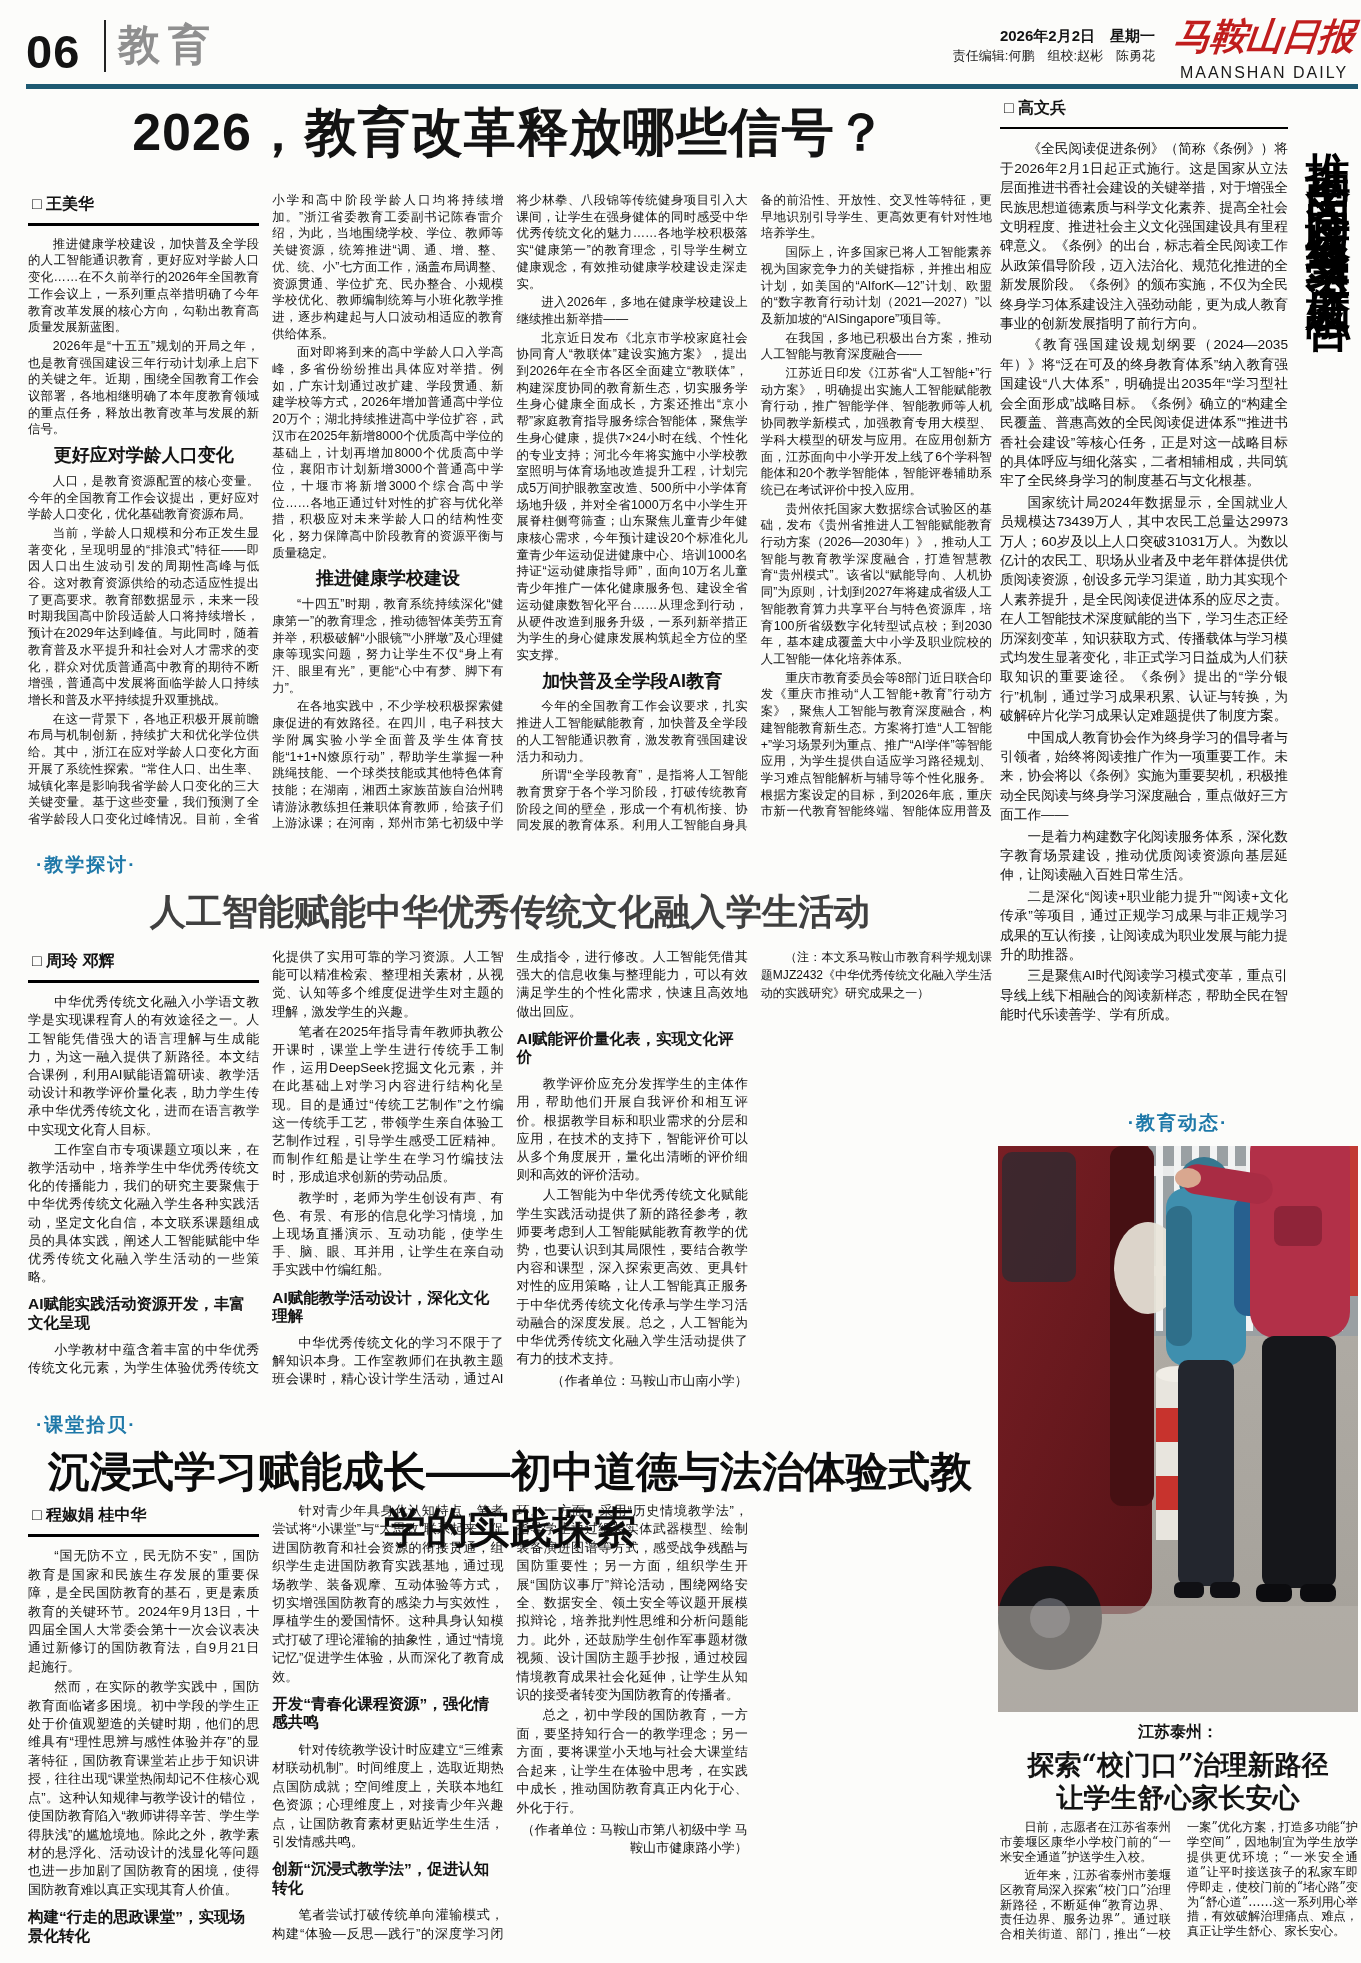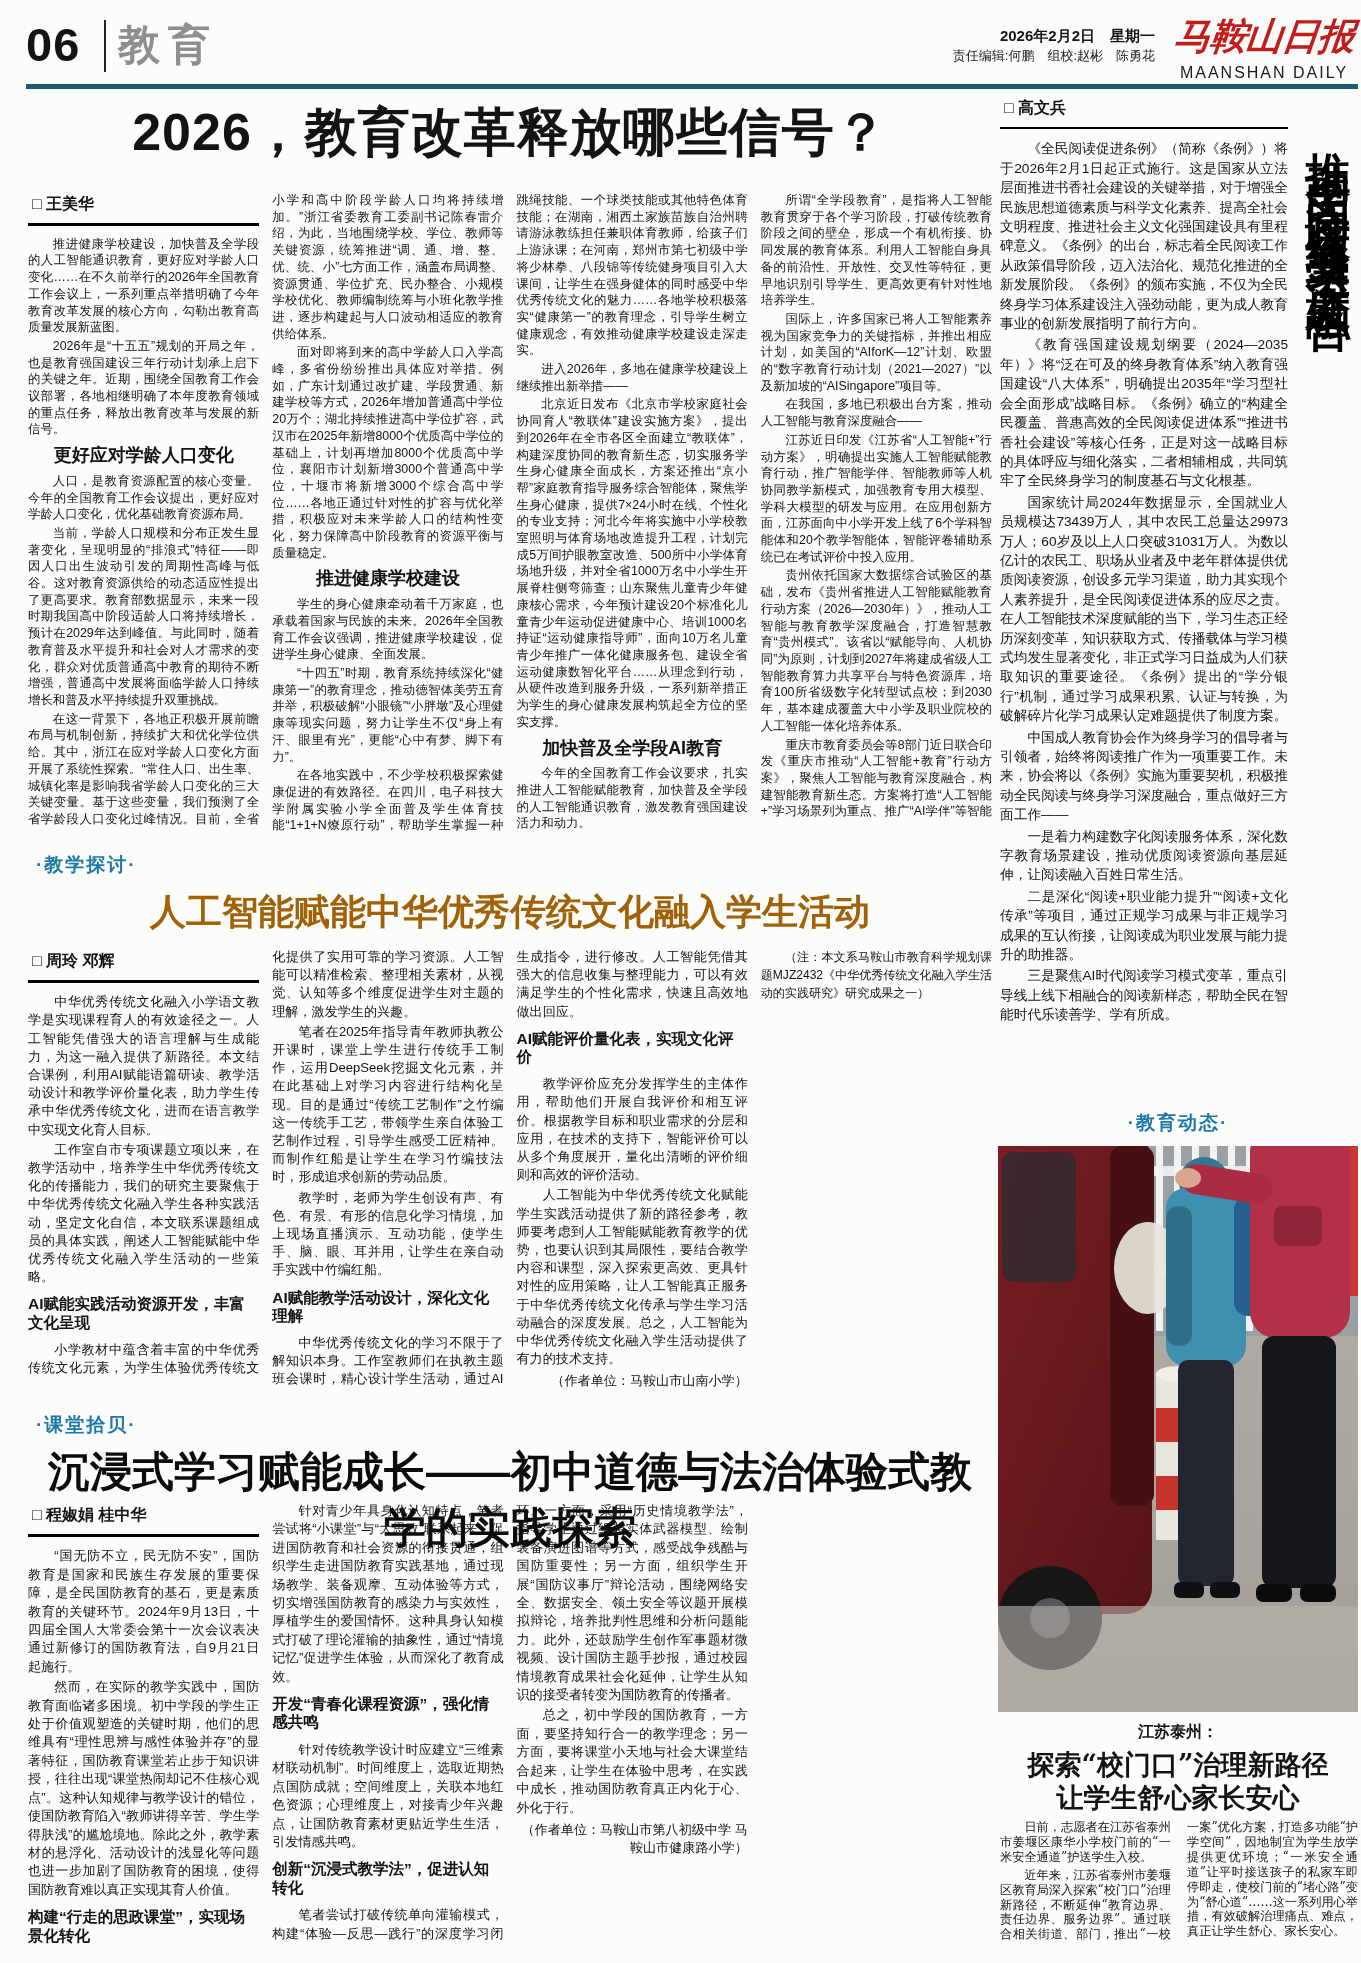--- a/index.html
+++ b/index.html
@@ -4,21 +4,21 @@
 <style>
   html,body{margin:0;padding:0;}
   body{
     width:1361px;height:1963px;position:relative;overflow:hidden;
     background:#fcfcfa;color:#131313;
     font-family:"Liberation Sans","DejaVu Sans",sans-serif;
   }
   .abs{position:absolute;}
 
   
-  .pageno{left:26px;top:17px;font-size:47px;font-weight:800;letter-spacing:1px;}
+  .pageno{left:26px;top:24px;font-size:47px;font-weight:800;letter-spacing:1px;}
   .hdr-bar{left:104px;top:20px;width:2px;height:52px;background:#222;}
   .section-name{left:118px;top:17px;font-size:42px;font-weight:800;color:#8f8f8f;letter-spacing:8px;}
   .hdr-meta{left:700px;top:25px;width:455px;text-align:right;line-height:1.45;}
   .hdr-date{font-size:15px;font-weight:600;}
   .hdr-editors{font-size:13px;color:#222;}
   .masthead{left:1168px;top:12px;width:192px;text-align:center;}
   .masthead-cn{font-family:"DejaVu Serif","Liberation Serif",serif;font-style:italic;font-weight:900;
     font-size:37px;color:#c01d1d;letter-spacing:-1px;transform:skewX(-6deg);display:block;}
   .masthead-en{font-size:16px;letter-spacing:2px;color:#1a1a1a;margin-top:2px;display:block;}
   .top-rule{left:26px;top:84px;width:1332px;height:5px;background:#1e5a72;}
@@ -36,21 +36,21 @@
   .a1-title{left:28px;top:98px;width:964px;text-align:center;font-size:52px;font-weight:900;letter-spacing:1px;}
   .a1-cols{left:28px;top:192px;width:964px;height:644px;column-count:4;column-gap:13px;
     font-size:12.4px;line-height:16.7px;}
   .a1-cols .blk.sub{font-size:18px;}
 
   
   .sec-label{color:#1e78a8;font-weight:800;font-size:19px;letter-spacing:2px;}
 
   
   .label-teaching{left:36px;top:852px;}
-  .a2-title{left:28px;top:888px;width:964px;text-align:center;font-size:36px;font-weight:800;color:#a16207;}
+  .a2-title{left:28px;top:888px;width:964px;text-align:center;font-size:36px;font-weight:800;color:#404040;}
   .a2-cols{left:28px;top:948px;width:964px;height:446px;column-count:4;column-gap:13px;
     font-size:13.1px;line-height:18.2px;}
   .a2-cols .blk.sub{font-size:15.5px;text-align:left;text-indent:0;}
 
   
   .label-classroom{left:36px;top:1412px;}
   .a3-title{left:28px;top:1444px;width:964px;text-align:center;font-size:42px;font-weight:900;color:#0c0c0c;}
   .a3-cols{left:28px;top:1502px;width:964px;height:454px;column-count:4;column-gap:13px;
     font-size:13.1px;line-height:18.4px;}
   .a3-cols .blk.sub{font-size:15.5px;text-align:left;text-indent:0;}
@@ -97,21 +97,20 @@
 <div class="abs cols a1-cols">
     <div class="blk byline">□ 王美华</div>
     <div class="blk p">推进健康学校建设，加快普及全学段的人工智能通识教育，更好应对学龄人口变化……在不久前举行的2026年全国教育工作会议上，一系列重点举措明确了今年教育改革发展的核心方向，勾勒出教育高质量发展新蓝图。</div>
     <div class="blk p">2026年是“十五五”规划的开局之年，也是教育强国建设三年行动计划承上启下的关键之年。近期，围绕全国教育工作会议部署，各地相继明确了本年度教育领域的重点任务，释放出教育改革与发展的新信号。</div>
     <div class="blk sub">更好应对学龄人口变化</div>
     <div class="blk p">人口，是教育资源配置的核心变量。今年的全国教育工作会议提出，更好应对学龄人口变化，优化基础教育资源布局。</div>
     <div class="blk p">当前，学龄人口规模和分布正发生显著变化，呈现明显的“排浪式”特征——即因人口出生波动引发的周期性高峰与低谷。这对教育资源供给的动态适应性提出了更高要求。教育部数据显示，未来一段时期我国高中阶段适龄人口将持续增长，预计在2029年达到峰值。与此同时，随着教育普及水平提升和社会对人才需求的变化，群众对优质普通高中教育的期待不断增强，普通高中发展将面临学龄人口持续增长和普及水平持续提升双重挑战。</div>
     <div class="blk p">在这一背景下，各地正积极开展前瞻布局与机制创新，持续扩大和优化学位供给。其中，浙江在应对学龄人口变化方面开展了系统性探索。“常住人口、出生率、城镇化率是影响我省学龄人口变化的三大关键变量。基于这些变量，我们预测了全省学龄段人口变化过峰情况。目前，全省小学和高中阶段学龄人口均将持续增加。”浙江省委教育工委副书记陈春雷介绍，为此，当地围绕学校、学位、教师等关键资源，统筹推进“调、通、增、整、优、统、小”七方面工作，涵盖布局调整、资源贯通、学位扩充、民办整合、小规模学校优化、教师编制统筹与小班化教学推进，逐步构建起与人口波动相适应的教育供给体系。</div>
     <div class="blk p">面对即将到来的高中学龄人口入学高峰，多省份纷纷推出具体应对举措。例如，广东计划通过改扩建、学段贯通、新建学校等方式，2026年增加普通高中学位20万个；湖北持续推进高中学位扩容，武汉市在2025年新增8000个优质高中学位的基础上，计划再增加8000个优质高中学位，襄阳市计划新增3000个普通高中学位，十堰市将新增3000个综合高中学位……各地正通过针对性的扩容与优化举措，积极应对未来学龄人口的结构性变化，努力保障高中阶段教育的资源平衡与质量稳定。</div>
     <div class="blk sub">推进健康学校建设</div>
-    <div class="blk p">学生的身心健康牵动着千万家庭，也承载着国家与民族的未来。2026年全国教育工作会议强调，推进健康学校建设，促进学生身心健康、全面发展。</div>
     <div class="blk p">“十四五”时期，教育系统持续深化“健康第一”的教育理念，推动德智体美劳五育并举，积极破解“小眼镜”“小胖墩”及心理健康等现实问题，努力让学生不仅“身上有汗、眼里有光”，更能“心中有梦、脚下有力”。</div>
     <div class="blk p">在各地实践中，不少学校积极探索健康促进的有效路径。在四川，电子科技大学附属实验小学全面普及学生体育技能“1+1+N燎原行动”，帮助学生掌握一种跳绳技能、一个球类技能或其他特色体育技能；在湖南，湘西土家族苗族自治州聘请游泳教练担任兼职体育教师，给孩子们上游泳课；在河南，郑州市第七初级中学将少林拳、八段锦等传统健身项目引入大课间，让学生在强身健体的同时感受中华优秀传统文化的魅力……各地学校积极落实“健康第一”的教育理念，引导学生树立健康观念，有效推动健康学校建设走深走实。</div>
     <div class="blk p">进入2026年，多地在健康学校建设上继续推出新举措——</div>
     <div class="blk p">北京近日发布《北京市学校家庭社会协同育人“教联体”建设实施方案》，提出到2026年在全市各区全面建立“教联体”，构建深度协同的教育新生态，切实服务学生身心健康全面成长，方案还推出“京小帮”家庭教育指导服务综合智能体，聚焦学生身心健康，提供7×24小时在线、个性化的专业支持；河北今年将实施中小学校教室照明与体育场地改造提升工程，计划完成5万间护眼教室改造、500所中小学体育场地升级，并对全省1000万名中小学生开展脊柱侧弯筛查；山东聚焦儿童青少年健康核心需求，今年预计建设20个标准化儿童青少年运动促进健康中心、培训1000名持证“运动健康指导师”，面向10万名儿童青少年推广一体化健康服务包、建设全省运动健康数智化平台……从理念到行动，从硬件改造到服务升级，一系列新举措正为学生的身心健康发展构筑起全方位的坚实支撑。</div>
     <div class="blk sub">加快普及全学段AI教育</div>
     <div class="blk p">今年的全国教育工作会议要求，扎实推进人工智能赋能教育，加快普及全学段的人工智能通识教育，激发教育强国建设活力和动力。</div>
     <div class="blk p">所谓“全学段教育”，是指将人工智能教育贯穿于各个学习阶段，打破传统教育阶段之间的壁垒，形成一个有机衔接、协同发展的教育体系。利用人工智能自身具备的前沿性、开放性、交叉性等特征，更早地识别引导学生、更高效更有针对性地培养学生。</div>
     <div class="blk p">国际上，许多国家已将人工智能素养视为国家竞争力的关键指标，并推出相应计划，如美国的“AIforK—12”计划、欧盟的“数字教育行动计划（2021—2027）”以及新加坡的“AISingapore”项目等。</div>
     <div class="blk p">在我国，多地已积极出台方案，推动人工智能与教育深度融合——</div>
     <div class="blk p">江苏近日印发《江苏省“人工智能+”行动方案》，明确提出实施人工智能赋能教育行动，推广智能学伴、智能教师等人机协同教学新模式，加强教育专用大模型、学科大模型的研发与应用。在应用创新方面，江苏面向中小学开发上线了6个学科智能体和20个教学智能体，智能评卷辅助系统已在考试评价中投入应用。</div>

